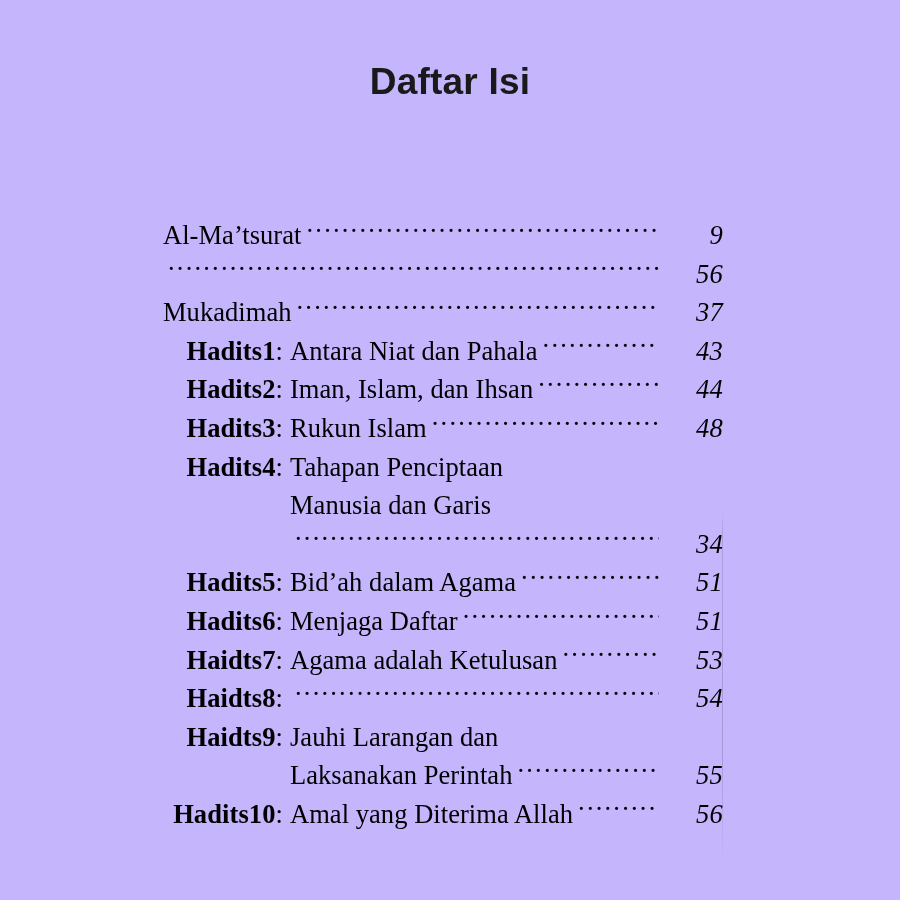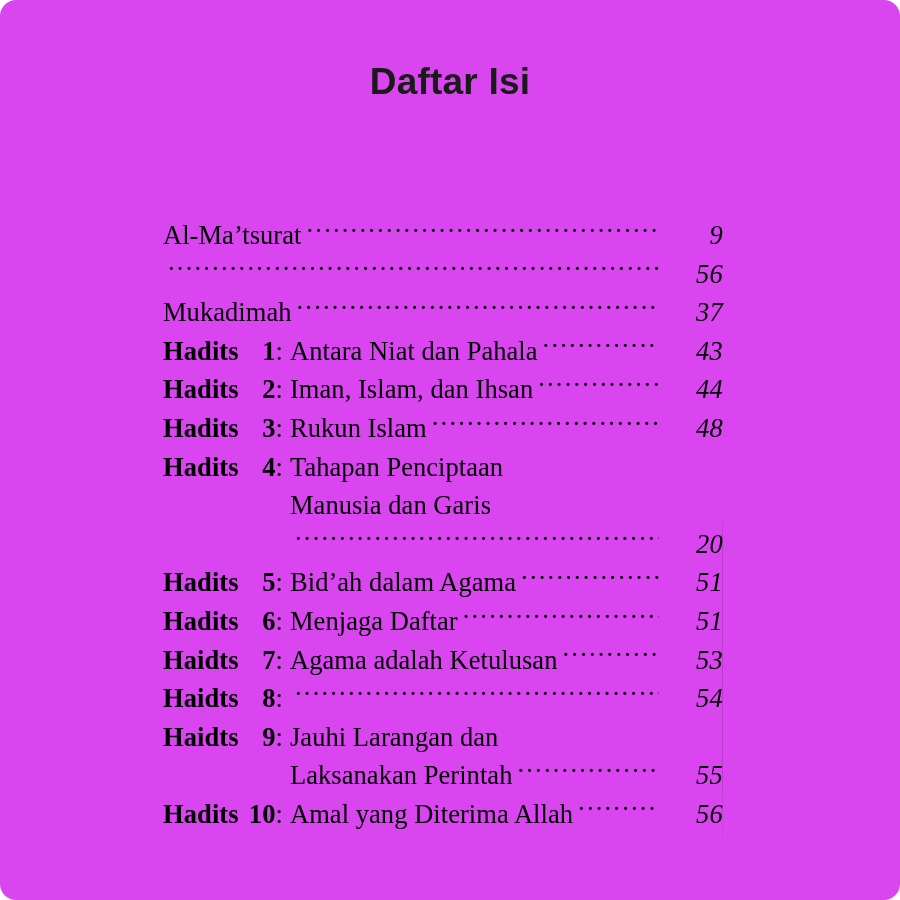--- a/index.html
+++ b/index.html
@@ -14,22 +14,21 @@
     position: relative;
     overflow: hidden;
     font-family: "Liberation Serif", "DejaVu Serif", serif;
     color: #000000;
     -webkit-font-smoothing: antialiased;
   }
 
   .page {
     position: absolute;
     inset: 0;
-    background: #d946ef;
-    border-radius: 16px;
+    background: #c4b5fd;
   }
 
   
   .page-title {
     position: absolute;
     top: 61px;
     left: 0;
     width: 900px;
     text-align: center;
     font-family: "Liberation Sans", "DejaVu Sans", sans-serif;
@@ -60,20 +59,21 @@
   .row-label {
     flex: 0 0 auto;
     width: 127px;
     display: flex;
     align-items: baseline;
     font-weight: bold;
     letter-spacing: 0.1px;
   }
   .label-word {
     flex: 1 1 auto;
+    text-align: right;
   }
   .label-num {
     flex: 0 0 auto;
     text-align: right;
     padding-right: 0px;
   }
   .label-colon {
     flex: 0 0 auto;
     font-weight: normal;
     padding-right: 7px;
@@ -206,21 +206,21 @@
         <span class="leader none"></span>
         <span class="row-page empty"></span>
       </div>
       <div class="toc-row cont">
         <span class="row-label">
           <span class="label-word"></span>
           <span class="label-num"></span>
           <span class="label-colon"></span>
         </span>
         <span class="leader"></span>
-        <span class="row-page">20</span>
+        <span class="row-page">34</span>
       </div>
       <div class="toc-row">
         <span class="row-label">
           <span class="label-word">Hadits</span>
           <span class="label-num">5</span>
           <span class="label-colon">:</span>
         </span>
         <span class="row-title">Bid’ah dalam Agama</span>
         <span class="leader"></span>
         <span class="row-page">51</span>

